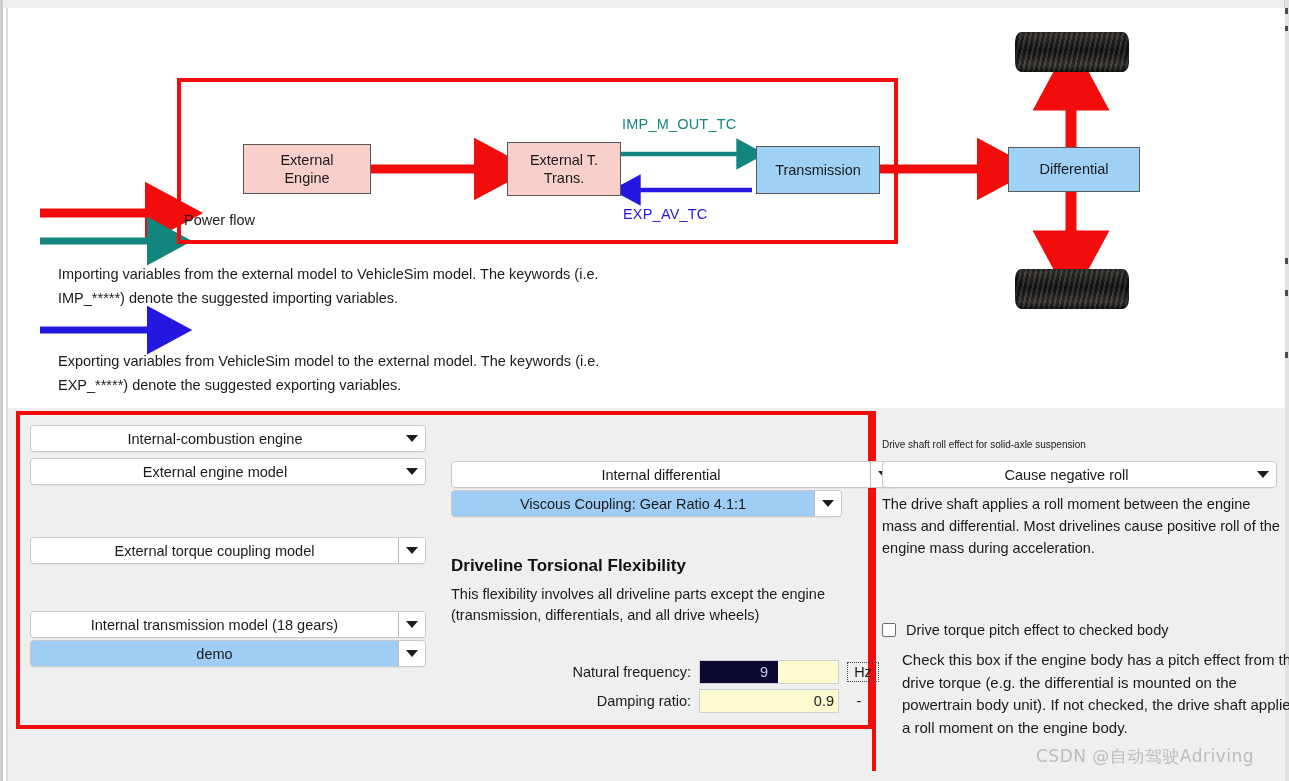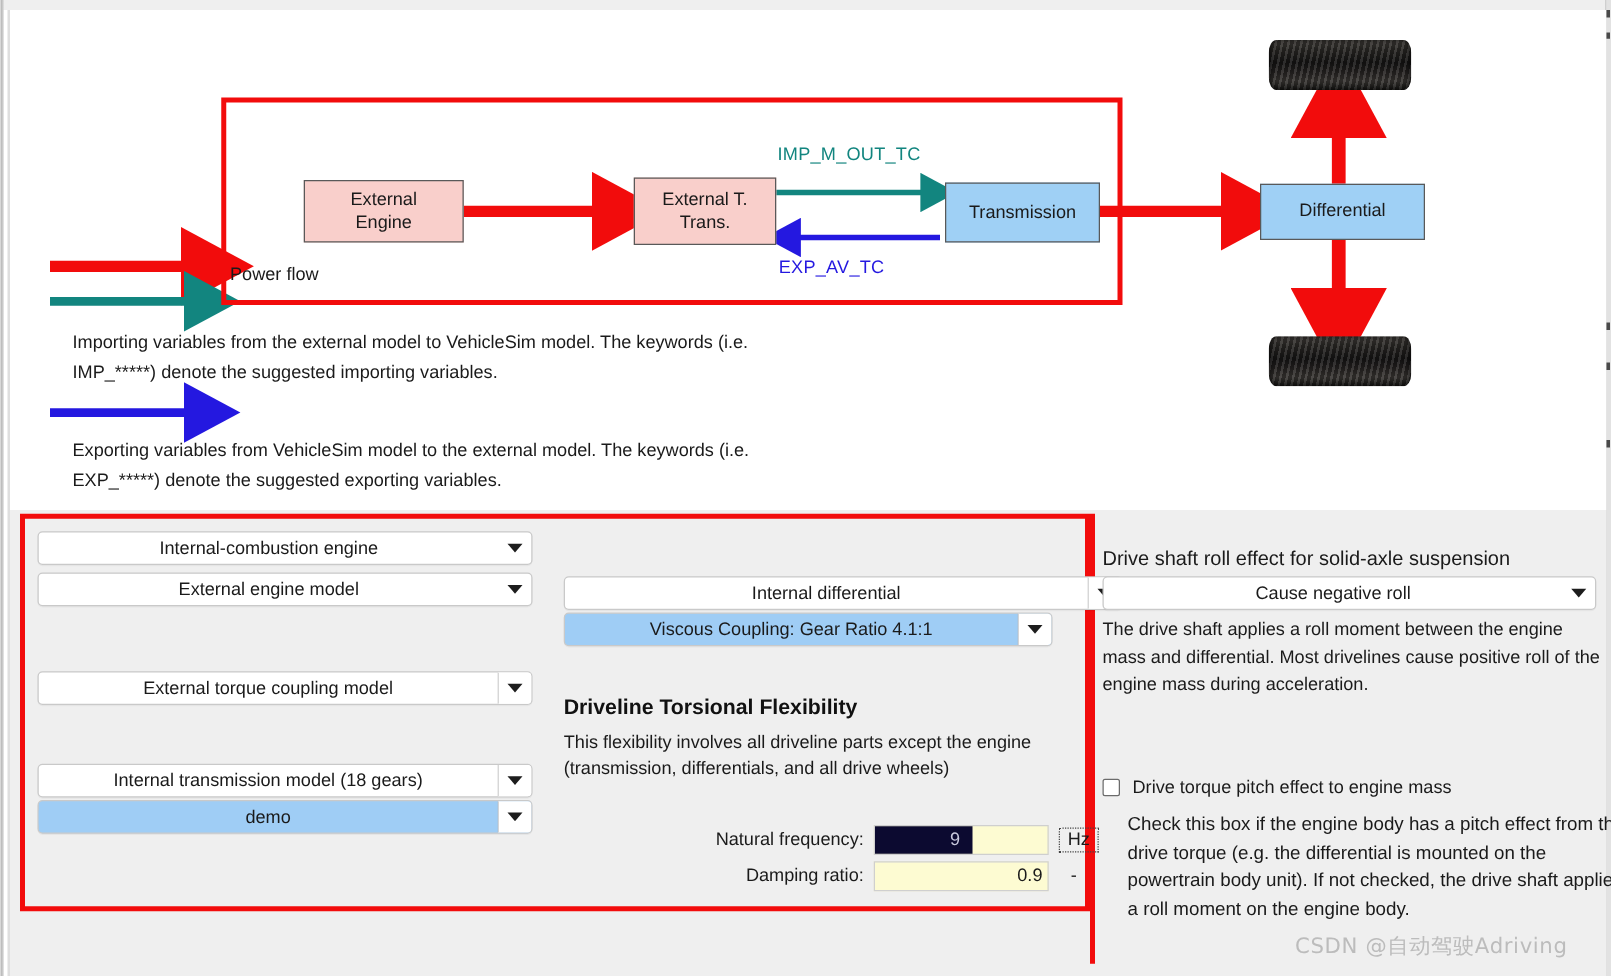--- a/index.html
+++ b/index.html
@@ -194,21 +194,21 @@
   .unit {
     margin-left: 8px; font-size: 14.5px; color: #1a1a1a;
     min-width: 24px; text-align: center;
   }
   .unit.focused {
     border: 1px dotted #444; padding: 1px 3px;
   }
 
   
   .rp { position: absolute; left: 874px; }
-  #rp-title { top: 31px; font-size: 16px; color: #1a1a1a; }
+  #rp-title { top: 31px; font-size: 10px; color: #1a1a1a; }
   #dd-driveshaft-roll {
     position:absolute; left: 874px; top: 53px; width: 395px;
   }
   #rp-desc { top: 86px; width: 400px; font-size: 14.5px; color: #1a1a1a; line-height: 1.50; }
   #rp-check-row { top: 214px; display: flex; align-items: center; gap: 10px; }
   .checkbox {
     width: 14px; height: 14px; border: 1.5px solid #6b6b6b; background: #fff;
     border-radius: 2px; box-sizing: border-box;
   }
   #rp-check-label { font-size: 14.5px; color: #1a1a1a; }
@@ -380,20 +380,20 @@
       <span class="dd-text">Cause negative roll</span>
       <span class="dd-arrow">
           <i class="caret"></i>
         </span>
     </div>
 
     <div class="rp" id="rp-desc">The drive shaft applies a roll moment between the engine mass and differential.  Most drivelines cause positive roll of the engine mass during acceleration.</div>
 
     <div class="rp" id="rp-check-row">
       <span class="checkbox"></span>
-      <span id="rp-check-label">Drive torque pitch effect to engine mass</span>
+      <span id="rp-check-label">Drive torque pitch effect to checked body</span>
     </div>
 
     <div class="rp" id="rp-check-desc">Check this box if the engine body has a pitch effect from the drive torque (e.g. the differential is mounted on the powertrain body unit). If not checked, the drive shaft applies a roll moment on the engine body.</div>
   </div>
 
   <div class="watermark">CSDN @自动驾驶Adriving</div>
 </div>
 
 </body></html>

